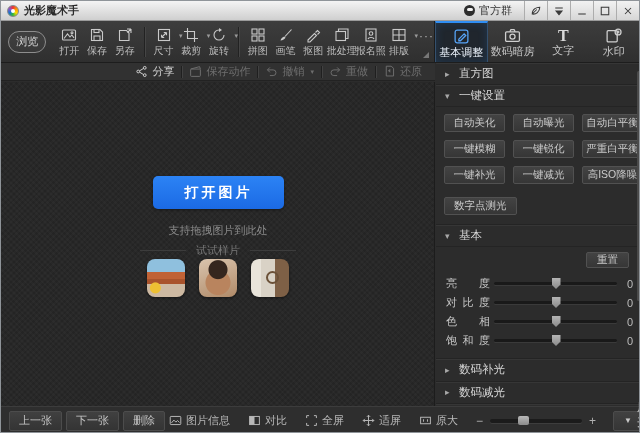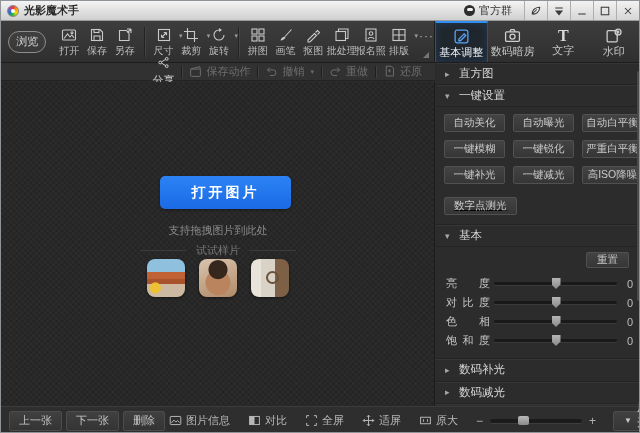--- a/index.html
+++ b/index.html
@@ -38,31 +38,31 @@
   .tab svg{stroke:#cfcfcf;fill:none;stroke-width:1.2;}
   .tab .tlbl{font-size:11px;color:#c6c6c6;line-height:1;}
   .tab.active{background:#20262d;border-left:1px solid #34506e;border-right:1px solid #34506e;border-top:2px solid #2f8ef4;box-shadow:inset 0 0 10px rgba(47,142,245,.18);}
   .tab.active svg{stroke:#57a4f7;}
   .tab.active .tlbl{color:#eaf2fc;}
   .serifT{font-family:"Liberation Serif","DejaVu Serif",serif;font-size:16px;font-weight:bold;color:#d8d8d8;line-height:15px;}
 
   
   .actionbar{position:absolute;left:0;top:62px;width:434px;height:18px;background:#313131;border-bottom:1px solid #222;display:flex;align-items:center;justify-content:flex-end;padding-right:6px;font-size:11px;}
   .ab-item{display:flex;align-items:center;gap:4px;color:#6e6e6e;padding:0 7px;cursor:pointer;white-space:nowrap;}
-  .ab-item.on{color:#d2d2d2;flex-direction:column;}
+  .ab-item.on{color:#d2d2d2;}
   .ab-item svg{stroke:#d2d2d2;fill:none;stroke-width:1.2;}
   .ab-item.dis svg{stroke:#6e6e6e;}
   .ab-sep{width:1px;height:12px;background:#1f1f1f;box-shadow:1px 0 0 #414141;}
   .ab-dd{font-size:7px;color:#6e6e6e;margin-left:2px;}
 
   
   .canvas{position:absolute;left:0;top:81px;width:434px;height:324px;background-color:#242424;
     background-image:repeating-linear-gradient(45deg,rgba(255,255,255,.02) 0 2px,transparent 2px 4px),repeating-linear-gradient(-45deg,rgba(255,255,255,.018) 0 2px,transparent 2px 4px);
     border-right:1px solid #1c1c1c;}
-  .open-btn{position:absolute;left:152px;top:94px;width:131px;height:33px;border:none;border-radius:5px;background:linear-gradient(#2c83f5,#1b6ae4);color:#fff;font-size:14px;font-weight:bold;letter-spacing:3px;cursor:pointer;box-shadow:0 1px 3px rgba(0,0,0,.4);margin-left:7px;}
+  .open-btn{position:absolute;left:152px;top:94px;width:131px;height:33px;border:none;border-radius:5px;background:linear-gradient(#2c83f5,#1b6ae4);color:#fff;font-size:14px;font-weight:bold;letter-spacing:3px;cursor:pointer;box-shadow:0 1px 3px rgba(0,0,0,.4);}
   .drag-hint{position:absolute;left:0;top:141px;width:434px;text-align:center;font-size:11px;color:#8b8b8b;}
   .samples-title{position:absolute;left:0;top:161px;width:434px;display:flex;align-items:center;justify-content:center;gap:10px;font-size:11px;color:#7a7a7a;}
   .samples-title:before,.samples-title:after{content:"";width:46px;height:1px;background:#3c3c3c;}
   .samples{position:absolute;left:0;top:177px;width:434px;display:flex;justify-content:center;gap:14px;}
   .sample{width:38px;height:38px;border-radius:8px;cursor:pointer;box-shadow:0 1px 3px rgba(0,0,0,.5);}
   .sample.s1{background:
     radial-gradient(circle at 22% 76%, #eec033 0 5px, transparent 6px),
     linear-gradient(180deg,#8fc0de 0 34%, #c06236 34% 52%, #a9532c 52% 66%, #cdb9a2 66% 100%);}
   .sample.s2{background:
     radial-gradient(circle at 50% 28%, #35261e 0 9px, transparent 10px),
@@ -73,21 +73,21 @@
     #d9d2c6;}
   .sample.s3{position:relative;}
   .sample.s3:after{content:"";position:absolute;left:15px;top:12px;width:9px;height:9px;border-radius:50%;border:2px solid #6b5138;}
 
   
   .panel{position:absolute;left:435px;top:62px;width:205px;height:343px;background:#2c2c2c;overflow:hidden;}
   .sec-head{height:22px;display:flex;align-items:center;gap:6px;padding:0 9px;font-size:11.5px;color:#d8d8d8;border-bottom:1px solid #242424;box-shadow:inset 0 1px 0 #363636;cursor:pointer;}
   .arr{font-size:9px;color:#a8a8a8;width:8px;}
   .oc-grid{display:grid;grid-template-columns:repeat(3,61px);gap:8px;padding:7px 6px 4px 8px;}
   .pbtn{height:18px;background:linear-gradient(#434343,#363636);border:1px solid #515151;border-radius:2px;color:#cbcbcb;font-size:10.5px;display:flex;align-items:center;justify-content:center;cursor:pointer;white-space:nowrap;overflow:hidden;}
-  .oc-extra{display:flex;padding:9px 6px 9px 8px;border-bottom:1px solid #242424;text-decoration:underline;}
+  .oc-extra{display:flex;padding:9px 6px 9px 8px;border-bottom:1px solid #242424;}
   .oc-extra .pbtn{padding:0 9px;}
   .reset-row{display:flex;justify-content:flex-end;padding:5px 12px 2px 0;}
   .reset-row .pbtn{padding:0 10px;height:16px;}
   .sliders{padding:4px 8px 8px 10px;border-bottom:1px solid #242424;}
   .srow{display:flex;align-items:center;height:19px;gap:4px;}
   .s-label{width:44px;font-size:11px;color:#c6c6c6;text-align:justify;text-align-last:justify;}
   .s-track{flex:1;height:3px;background:#191919;border-radius:2px;position:relative;box-shadow:0 1px 0 #3a3a3a;cursor:pointer;}
   .s-thumb{position:absolute;left:50%;top:-4px;width:9px;height:11px;margin-left:-4px;background:linear-gradient(#b5b5b5,#8a8a8a);clip-path:polygon(0 0,100% 0,100% 58%,50% 100%,0 58%);cursor:pointer;}
   .s-val{width:12px;text-align:right;font-size:11px;color:#bdbdbd;}
   .collapsed .sec-head{height:22.5px;}

